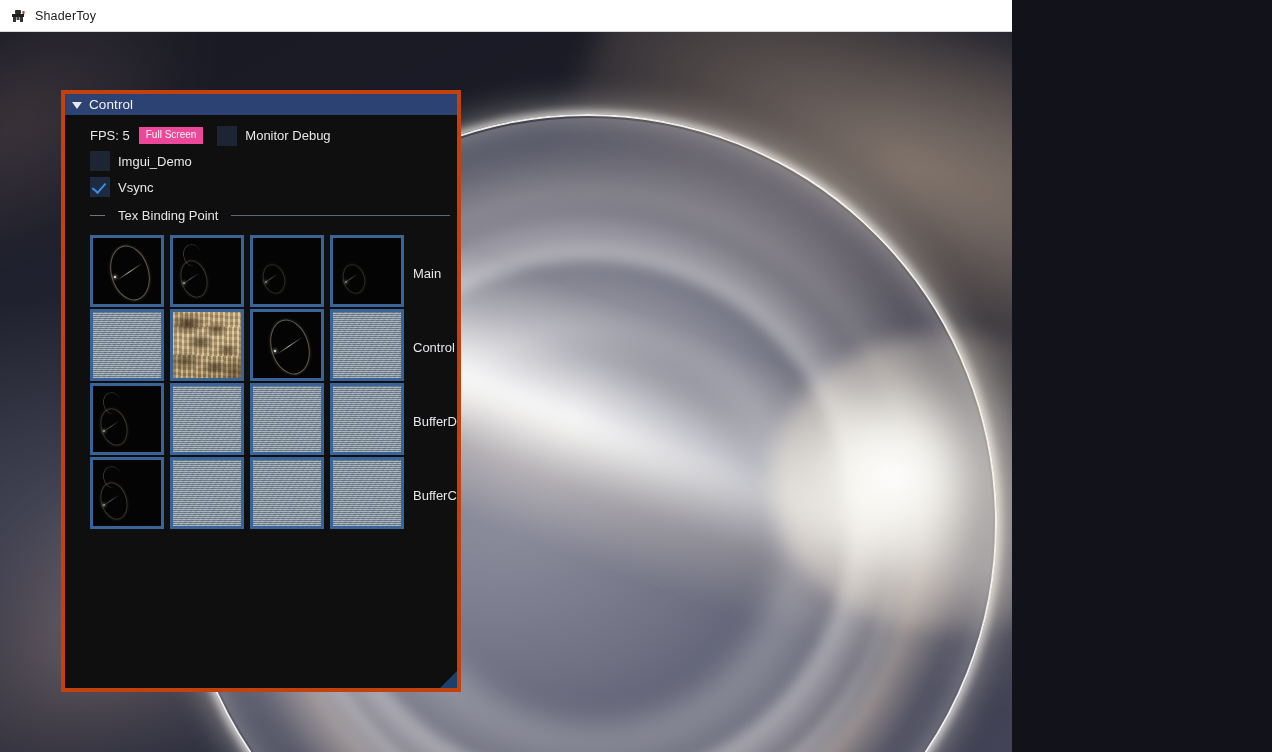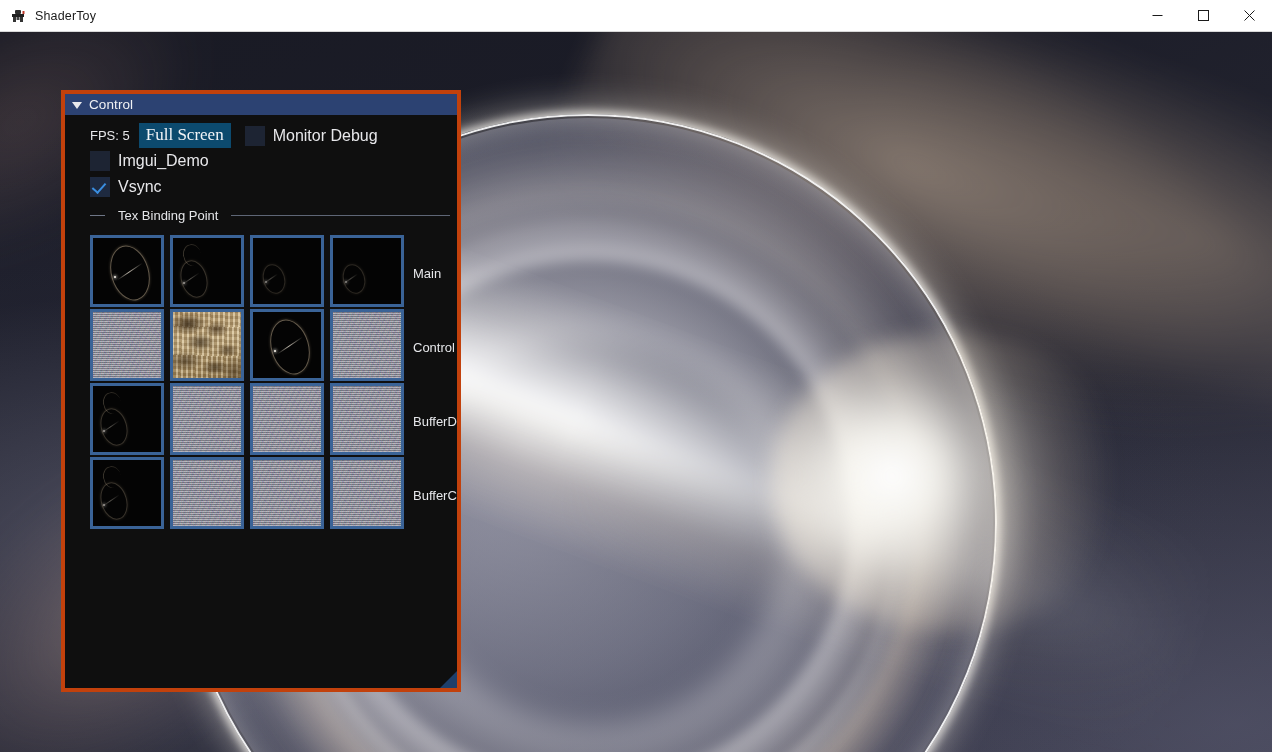--- a/index.html
+++ b/index.html
@@ -7,21 +7,21 @@
   html, body {
     width: 1272px;
     height: 752px;
     overflow: hidden;
     font-family: "Liberation Sans", sans-serif;
     background: #11121a;
   }
 
   #app {
     position: relative;
-    width: 1272px;
+    width: 1012px;
     height: 752px;
     overflow: hidden;
   }
 
   
   .titlebar {
     position: absolute;
     top: 0; left: 0;
     width: 1272px;
     height: 32px;
@@ -299,25 +299,25 @@
   }
   .row.tight { height: 26px; }
 
   .fps-label {
     font-size: 13px;
     color: #e6e6e8;
     margin-right: 9px;
   }
 
   .btn-fullscreen {
-    background: #0c4a6e;
+    background: #ec4899;
     color: #f2f4f7;
     border: none;
-    font-family: Liberation Serif, serif;
-    font-size: 17px;
+    font-family: Liberation Sans, sans-serif;
+    font-size: 10px;
     padding: 3px 7px 4px 7px;
     line-height: 1.05;
     cursor: pointer;
   }
 
   .chk {
     width: 20px; height: 20px;
     background: #1d2433;
     border: none;
     flex: 0 0 auto;
@@ -328,21 +328,21 @@
   .chk.checked::after {
     content: "";
     position: absolute;
     left: 5px; top: 3px;
     width: 6px; height: 11px;
     border: solid #3a8ee0;
     border-width: 0 2.6px 2.6px 0;
     transform: rotate(42deg);
   }
   .chk-label {
-    font-size: 16px;
+    font-size: 13px;
     color: #e7e7ea;
     margin-left: 8px;
     white-space: nowrap;
   }
 
   .mb-gap { margin-left: 14px; }
 
   
   .sep {
     display: flex;

